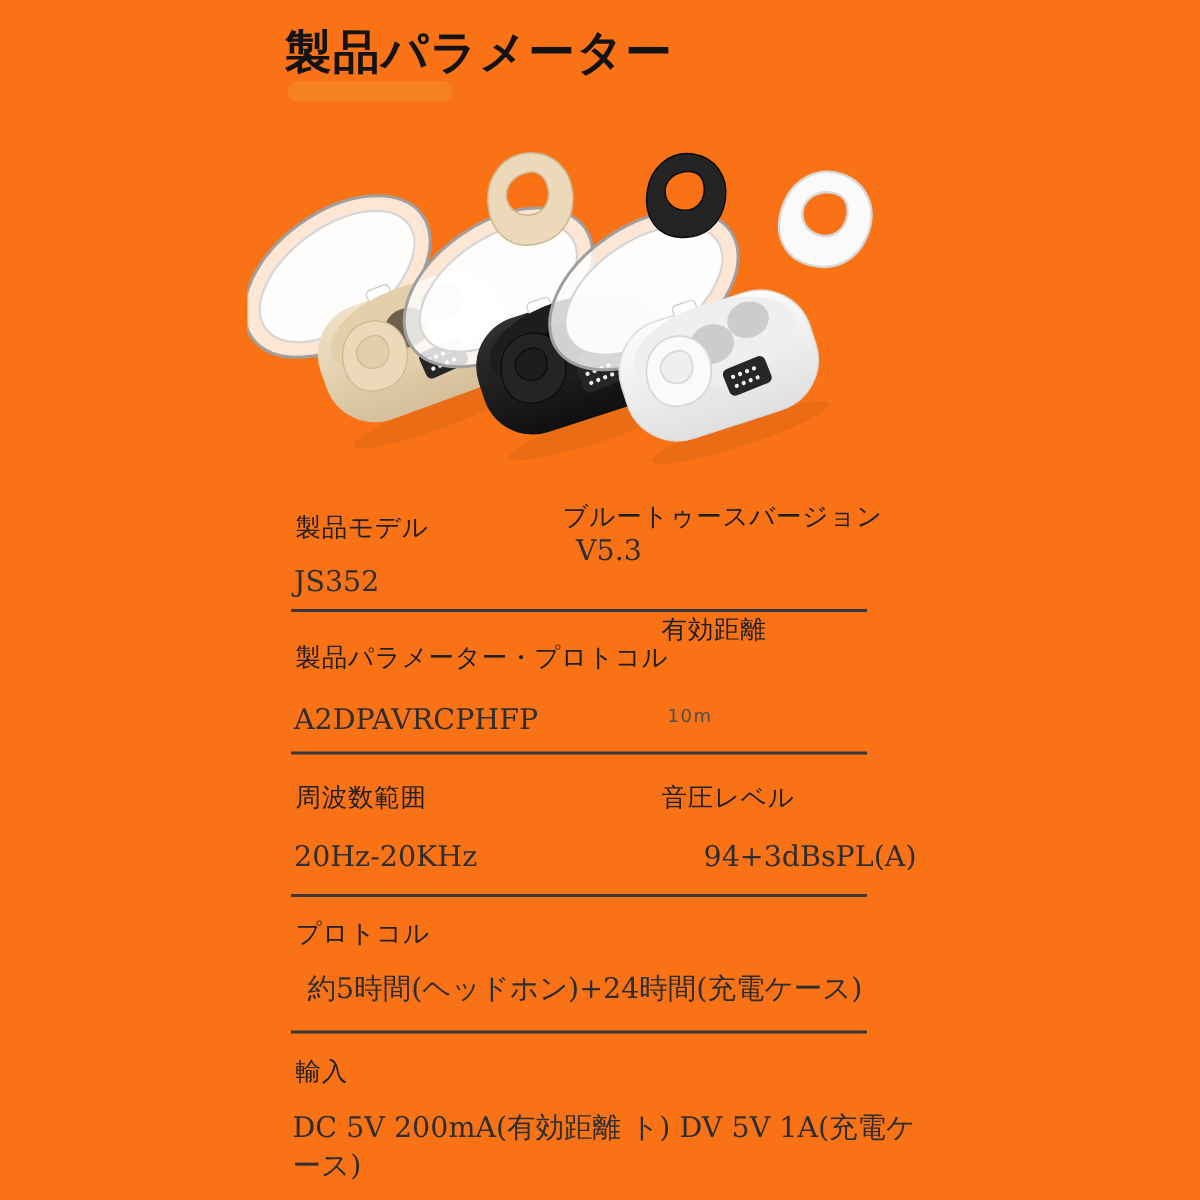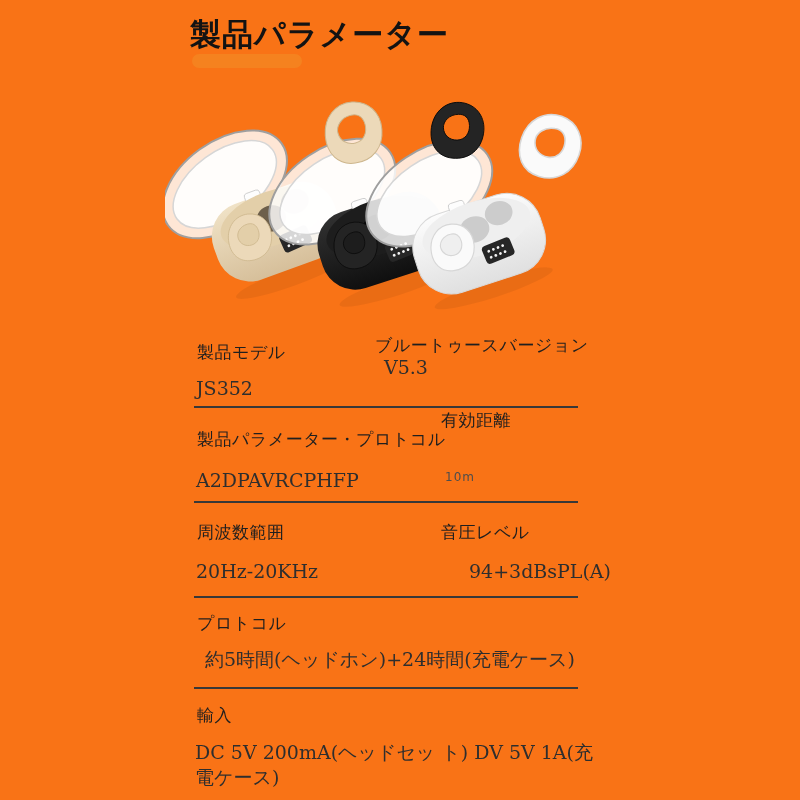--- a/index.html
+++ b/index.html
@@ -187,16 +187,16 @@
     <span class="spec-label l3b">音圧レベル</span>
     <span class="spec-value v3a">20Hz-20KHz</span>
     <span class="spec-value v3b">94+3dBsPL(A)</span>
     <div class="rule rule3"></div>
 
     <span class="spec-label l4a">プロトコル</span>
     <span class="spec-value v4a">約5時間(ヘッドホン)+24時間(充電ケース)</span>
     <div class="rule rule4"></div>
 
     <span class="spec-label l5a">輸入</span>
-    <span class="spec-value wrap v5a">DC 5V 200mA(ヘッドセッ ト) DV 5V 1A(充電ケース)</span>
+    <span class="spec-value wrap v5a">DC 5V 200mA(有効距離 ト) DV 5V 1A(充電ケース)</span>
 
   </div>
 </div>
 
 </body></html>

